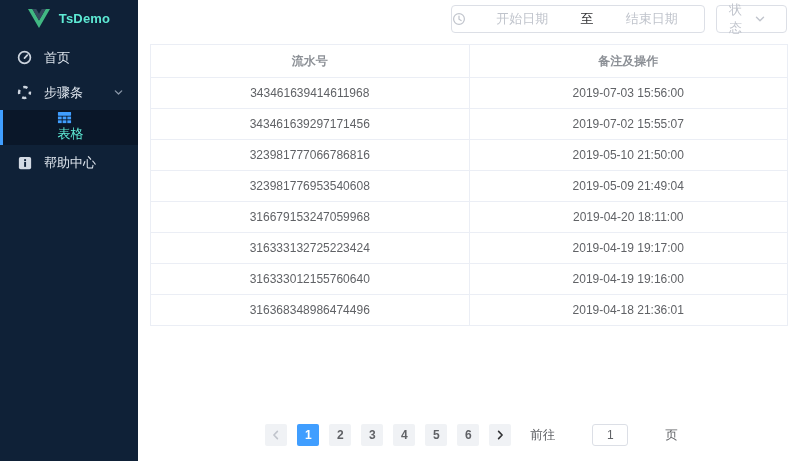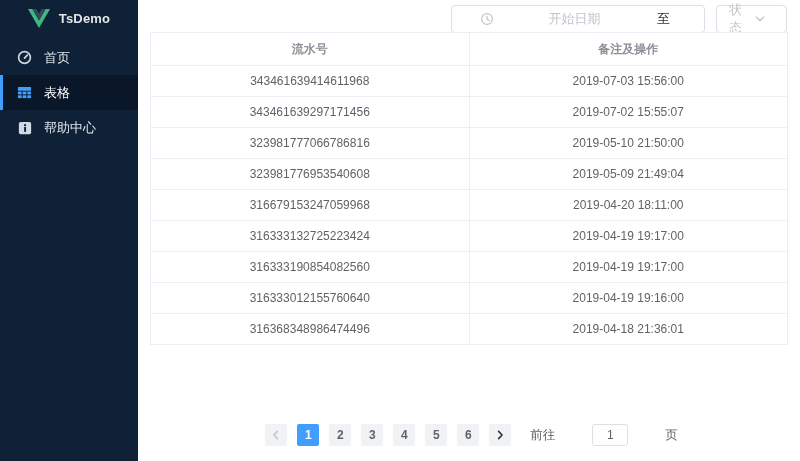--- a/index.html
+++ b/index.html
@@ -4,48 +4,48 @@
 <style>
   * { margin:0; padding:0; box-sizing:border-box; }
   html,body { width:800px; height:461px; overflow:hidden; background:#fff;
     font-family:"Liberation Sans","DejaVu Sans",sans-serif; }
 
   
   .sidebar { position:absolute; left:0; top:0; width:138px; height:461px;
     background:#0f2137; }
   .logo-row { height:30px; display:flex; align-items:center; justify-content:center;
     gap:9px; padding-top:6px; }
-  .logo-text { color:#e5e5e5; font-size:13px; font-weight:bold; letter-spacing:.2px; }
+  .logo-text { color:#5eead4; font-size:13px; font-weight:bold; letter-spacing:.2px; }
   .menu { margin-top:10px; }
   .menu-item { height:35px; display:flex; align-items:center; padding:0 14px;
     color:#dfe6ee; font-size:13px; cursor:pointer; position:relative;
     border-left:3px solid transparent; }
   .menu-item .mi-icon { width:15px; height:15px; margin-right:12px; display:flex;
     align-items:center; justify-content:center; flex-shrink:0; }
   .menu-item .mi-label { flex:1; }
-  .menu-item.active { background:#0a1729; border-left-color:#409eff; color:#ffffff; }
+  .menu-item.active { background:#0a1729; border-left-color:#409eff; color:#5eead4;flex-direction:column; }
   .menu-item .chev { margin-left:auto; display:flex; }
 
   
   .main { position:absolute; left:138px; top:0; width:662px; height:461px; background:#fff; }
 
   
   .filters { position:absolute; top:5px; right:13px; display:flex; gap:11px; height:28px; }
   .date-range { width:254px; height:28px; border:1px solid #dcdfe6; border-radius:4px;
-    display:flex; align-items:center; padding:0 28px; background:#fff; }
+    display:flex; align-items:center; padding:0 0; background:#fff; }
   .date-range .dr-icon { display:flex; margin-right:4px; }
   .dr-input { flex:1; text-align:center; font-size:13px; color:#c0c4cc; border:none;
     background:transparent; }
   .dr-sep { font-size:13px; color:#303133; padding:0 6px; }
   .status-select { width:71px; height:28px; border:1px solid #dcdfe6; border-radius:4px;
     display:flex; align-items:center; padding:0 20px 0 12px; background:#fff; cursor:pointer; }
   .ss-label { flex:1; font-size:13px; color:#c0c4cc; }
 
   
-  .table-wrap { position:absolute; left:12px; top:32px; width:638px;border-radius:30px; }
+  .table-wrap { position:absolute; left:12px; top:44px; width:638px;border-radius:30px; }
   table { width:100%; border-collapse:collapse; table-layout:fixed; }
   th, td { border:1px solid #ebeef5; text-align:center; }
   th { height:33px; font-size:12px; color:#8c9096; font-weight:bold; background:#fff; }
   td { height:31px; font-size:12px; color:#606266; }
 
   
   .pagination { position:absolute; left:0; top:423px; width:100%; height:24px;
     display:flex; align-items:center; justify-content:center; }
   .page-btn, .nav-btn { display:inline-flex; align-items:center; justify-content:center;
     min-width:22px; height:22px; border:none; border-radius:2px; background:#f0f2f5;
@@ -76,20 +76,33 @@
     <div class="menu-item">
       <span class="mi-icon">
         <svg width="15" height="15" viewBox="0 0 16 16">
           <circle cx="8" cy="8" r="6.3" fill="none" stroke="#cdd5df" stroke-width="1.8"></circle>
           <path d="M8 8.6 L11 5.4" stroke="#cdd5df" stroke-width="1.8" stroke-linecap="round"></path>
         </svg>
       </span>
       <span class="mi-label">首页</span>
     </div>
 
+    <div class="menu-item">
+      <span class="mi-icon">
+        <svg width="15" height="15" viewBox="0 0 16 16">
+          <circle cx="8" cy="8" r="5.8" fill="none" stroke="#cdd5df" stroke-width="2.6" stroke-dasharray="4.6 4.6" stroke-dashoffset="2.3"></circle>
+        </svg>
+      </span>
+      <span class="mi-label">步骤条</span>
+      <span class="chev">
+        <svg width="11" height="11" viewBox="0 0 12 12">
+          <path d="M2.5 4.2 L6 7.7 L9.5 4.2" fill="none" stroke="#8a97a8" stroke-width="1.4" stroke-linecap="round" stroke-linejoin="round"></path>
+        </svg>
+      </span>
+    </div>
 
     <div class="menu-item active">
       <span class="mi-icon">
         <svg width="15" height="15" viewBox="0 0 16 16">
           <g fill="#409eff">
             <rect x="1" y="2" width="14" height="4" rx="0.5"></rect>
             <rect x="1" y="7" width="4" height="3"></rect>
               <rect x="6" y="7" width="4" height="3"></rect>
               <rect x="11" y="7" width="4" height="3"></rect>
             <rect x="1" y="11" width="4" height="3"></rect>
@@ -119,20 +132,21 @@
   <div class="filters">
     <div class="date-range">
       <span class="dr-icon">
         <svg width="14" height="14" viewBox="0 0 14 14">
           <circle cx="7" cy="7" r="5.4" fill="none" stroke="#c0c4cc" stroke-width="1.2"></circle>
           <path d="M7 4v3.2l2.1 1.4" fill="none" stroke="#c0c4cc" stroke-width="1.2" stroke-linecap="round"></path>
         </svg>
       </span>
       <span class="dr-input">开始日期</span>
       <span class="dr-sep">至</span>
+      <span class="dr-input">结束日期</span>
     </div>
 
     <div class="status-select">
       <span class="ss-label">状态</span>
       <span style="display:flex;">
         <svg width="12" height="12" viewBox="0 0 12 12">
           <path d="M2.5 4.3 L6 7.8 L9.5 4.3" fill="none" stroke="#c0c4cc" stroke-width="1.4" stroke-linecap="round" stroke-linejoin="round"></path>
         </svg>
       </span>
     </div>
@@ -171,24 +185,20 @@
     <tr>
       <td>316679153247059968</td>
       <td>2019-04-20 18:11:00</td>
     </tr>
 
     <tr>
       <td>316333132725223424</td>
       <td>2019-04-19 19:17:00</td>
     </tr>
 
-    <tr>
-      <td>316333190854082560</td>
-      <td>2019-04-19 19:17:00</td>
-    </tr>
 
     <tr>
       <td>316333012155760640</td>
       <td>2019-04-19 19:16:00</td>
     </tr>
 
     <tr>
       <td>316368348986474496</td>
       <td>2019-04-18 21:36:01</td>
     </tr>

